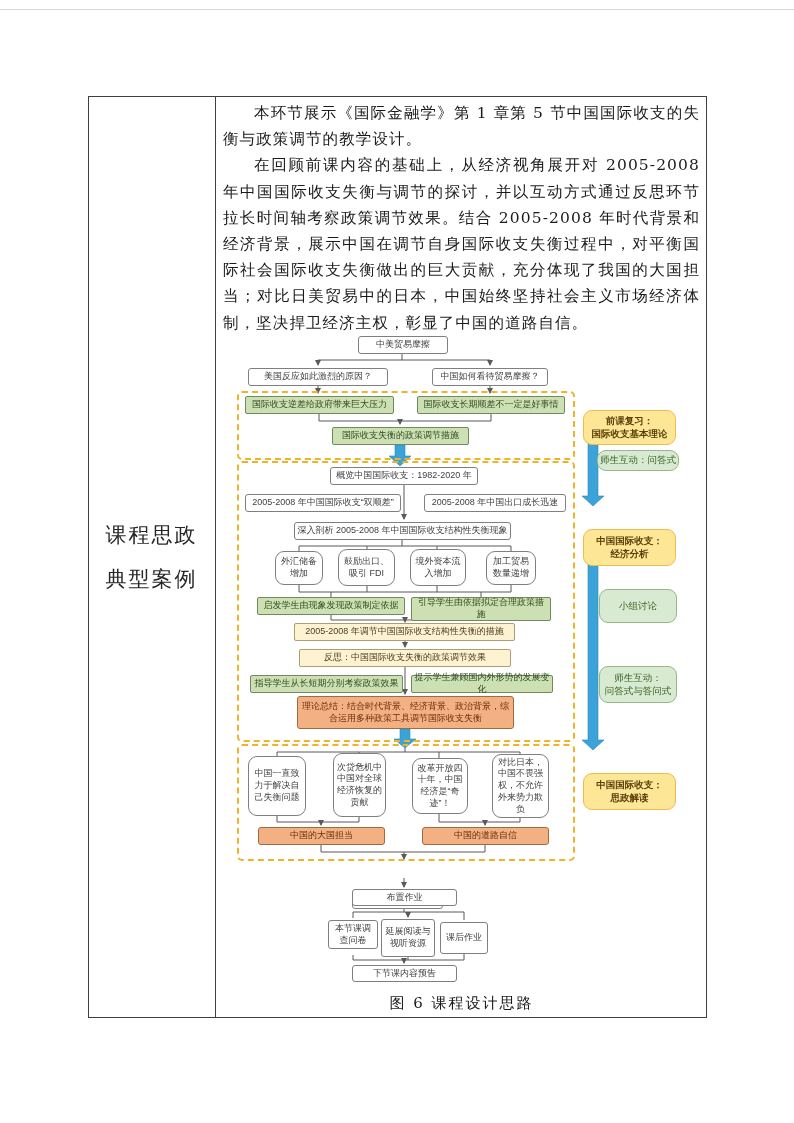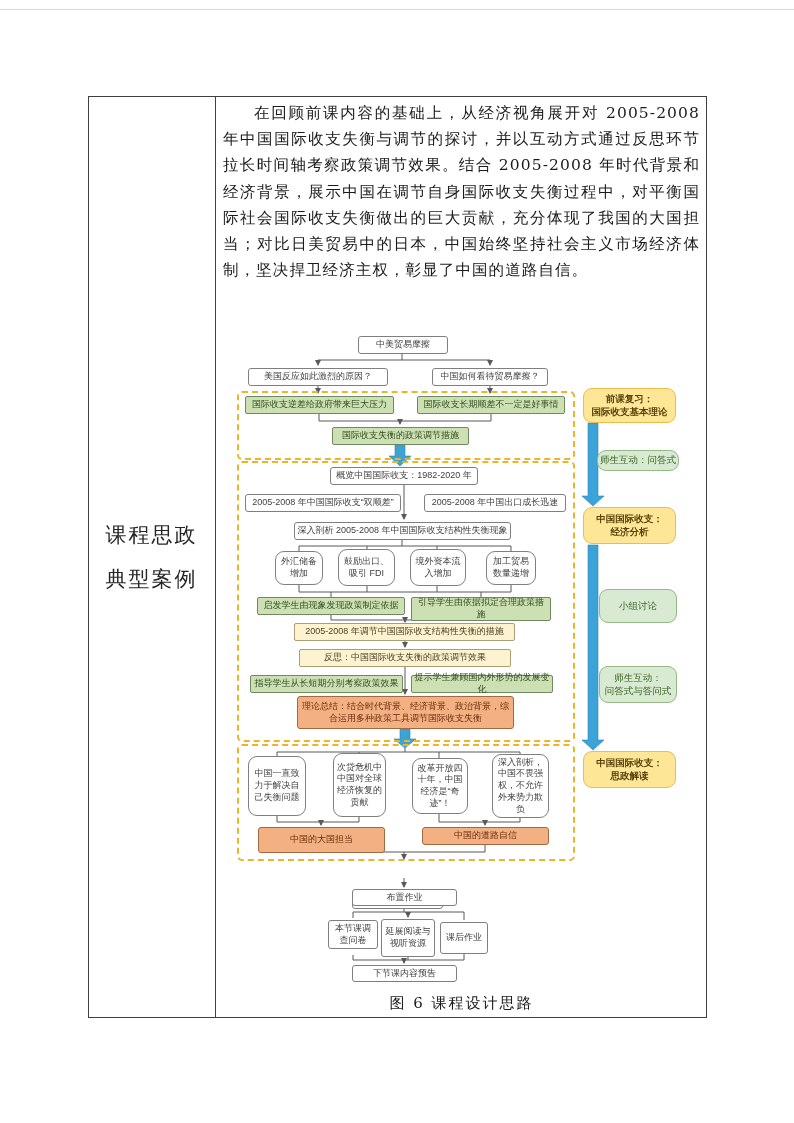--- a/index.html
+++ b/index.html
@@ -23,38 +23,39 @@
   
   .box{position:absolute;display:flex;align-items:center;justify-content:center;
        text-align:center;box-sizing:border-box;line-height:1.3;padding:5px 2px;
        font-family:"Liberation Sans",sans-serif;color:#3f3f3f;z-index:2;}
   .wbox{background:#ffffff;border:1px solid #7f7f7f;border-radius:3px;font-size:9px;}
   .rnd{border-radius:9px;}
   .gbox{background:#cde0b4;border:1px solid #6f8a60;border-radius:2px;font-size:9px;color:#2f4b1d;}
   .cbox{background:#fdf3d0;border:1px solid #ad9d74;border-radius:2px;font-size:9px;color:#4a3f22;}
   .obox{background:#f3b183;border:1px solid #a06a40;border-radius:3px;font-size:9px;color:#6b2d0a;}
   .sybox{background:#fde797;border:1.6px solid #eebb4d;border-radius:9px;font-size:9.5px;
-         font-weight:bold;color:#584108;white-space:pre-line;}
+         font-weight:bold;color:#584108;white-space:pre-line;margin-top:22px;}
   .sgbox{background:#d9ead3;border:1px solid #94b886;border-radius:9px;font-size:9.5px;
          color:#3a6322;white-space:pre-line;}
   .dashed{position:absolute;border:2px dashed #edb428;border-radius:5px;z-index:1;}
   svg.connectors{position:absolute;left:0;top:0;z-index:0;}
 </style>
 </head>
 <body>
 
 <div class="page">
   <div class="top-rule"></div>
   <div class="table-frame"></div>
   <div class="col-divider"></div>
 
   <div class="left-cell">课程思政
 典型案例</div>
 
   <div class="body-text">
+    <p>本环节展示《国际金融学》第 1 章第 5 节中国国际收支的失衡与政策调节的教学设计。</p>
     <p>在回顾前课内容的基础上，从经济视角展开对 2005-2008 年中国国际收支失衡与调节的探讨，并以互动方式通过反思环节拉长时间轴考察政策调节效果。结合 2005-2008 年时代背景和经济背景，展示中国在调节自身国际收支失衡过程中，对平衡国际社会国际收支失衡做出的巨大贡献，充分体现了我国的大国担当；对比日美贸易中的日本，中国始终坚持社会主义市场经济体制，坚决捍卫经济主权，彰显了中国的道路自信。</p>
   </div>
 
   <svg class="connectors" width="794" height="1123">
     <defs>
       <marker id="ah" markerWidth="7" markerHeight="7" refX="5" refY="3" orient="auto">
         <path d="M0,0 L6,3 L0,6 z" fill="#595959"></path>
       </marker>
     </defs>
     <g stroke="#595959" stroke-width="1" fill="none">
@@ -122,23 +123,23 @@
   <div class="box cbox" style="left:299px;top:649px;width:212px;height:18px">反思：中国国际收支失衡的政策调节效果</div>
 
   <div class="box gbox" style="left:250px;top:675px;width:153px;height:18px">指导学生从长短期分别考察政策效果</div>
   <div class="box gbox" style="left:411px;top:675px;width:142px;height:18px">提示学生兼顾国内外形势的发展变化</div>
 
   <div class="box obox" style="left:297px;top:696px;width:217px;height:33px">理论总结：结合时代背景、经济背景、政治背景，综合运用多种政策工具调节国际收支失衡</div>
 
   <div class="box wbox rnd" style="left:248px;top:756px;width:58px;height:60px">中国一直致力于解决自己失衡问题</div>
   <div class="box wbox rnd" style="left:333px;top:753px;width:53px;height:64px">次贷危机中中国对全球经济恢复的贡献</div>
   <div class="box wbox rnd" style="left:412px;top:758px;width:56px;height:56px">改革开放四十年，中国经济是“奇迹”！</div>
-  <div class="box wbox rnd" style="left:492px;top:754px;width:57px;height:64px">深入剖析，中国不畏强权，不允许外来势力欺负</div>
+  <div class="box wbox rnd" style="left:492px;top:754px;width:57px;height:64px">对比日本，中国不畏强权，不允许外来势力欺负</div>
 
-  <div class="box obox" style="left:258px;top:827px;width:127px;height:26px">中国的大国担当</div>
+  <div class="box obox" style="left:258px;top:827px;width:127px;height:18px">中国的大国担当</div>
   <div class="box obox" style="left:422px;top:827px;width:127px;height:18px">中国的道路自信</div>
 
   <div class="box wbox" style="left:352px;top:892px;width:91px;height:17px">教师总结点评</div>
   <div class="box wbox" style="left:352px;top:889px;width:105px;height:17px">布置作业</div>
   <div class="box wbox" style="left:328px;top:920px;width:50px;height:29px">本节课调查问卷</div>
   <div class="box wbox" style="left:381px;top:919px;width:54px;height:38px">延展阅读与视听资源</div>
   <div class="box wbox" style="left:440px;top:922px;width:48px;height:32px">课后作业</div>
   <div class="box wbox" style="left:352px;top:965px;width:105px;height:17px">下节课内容预告</div>
 
   <div class="box sybox" style="left:583px;top:388px;width:93px;height:35px">前课复习：

